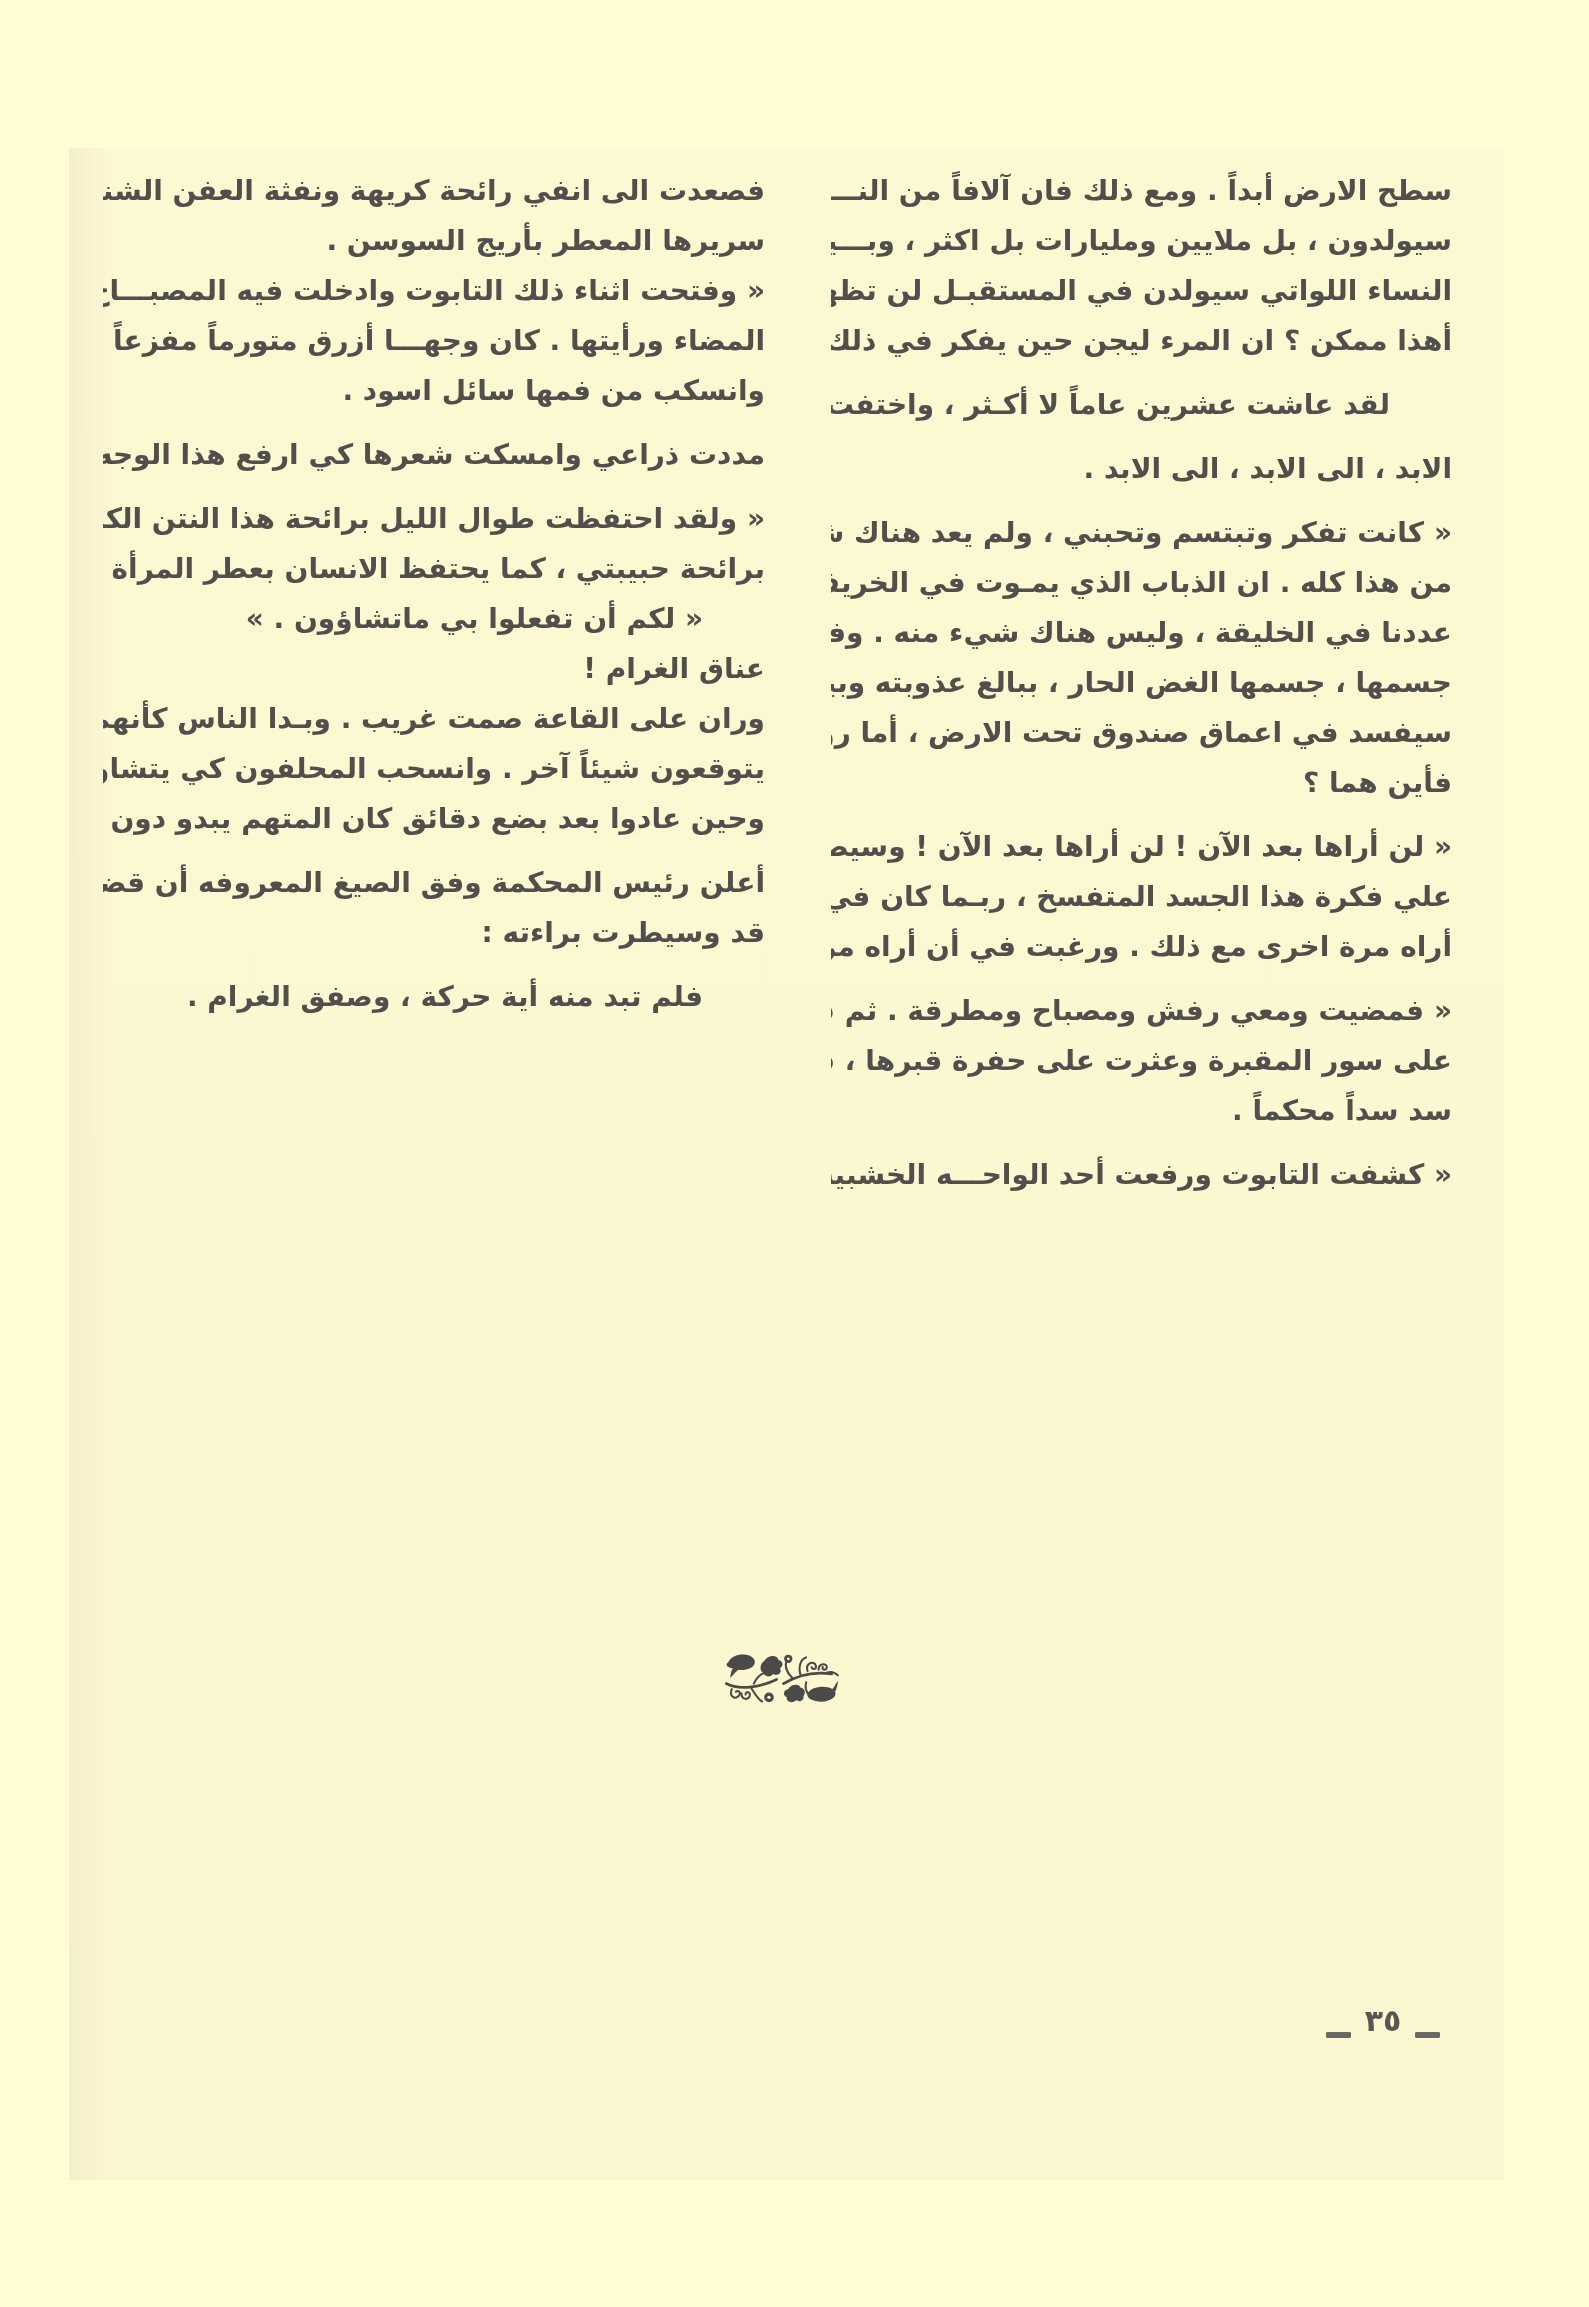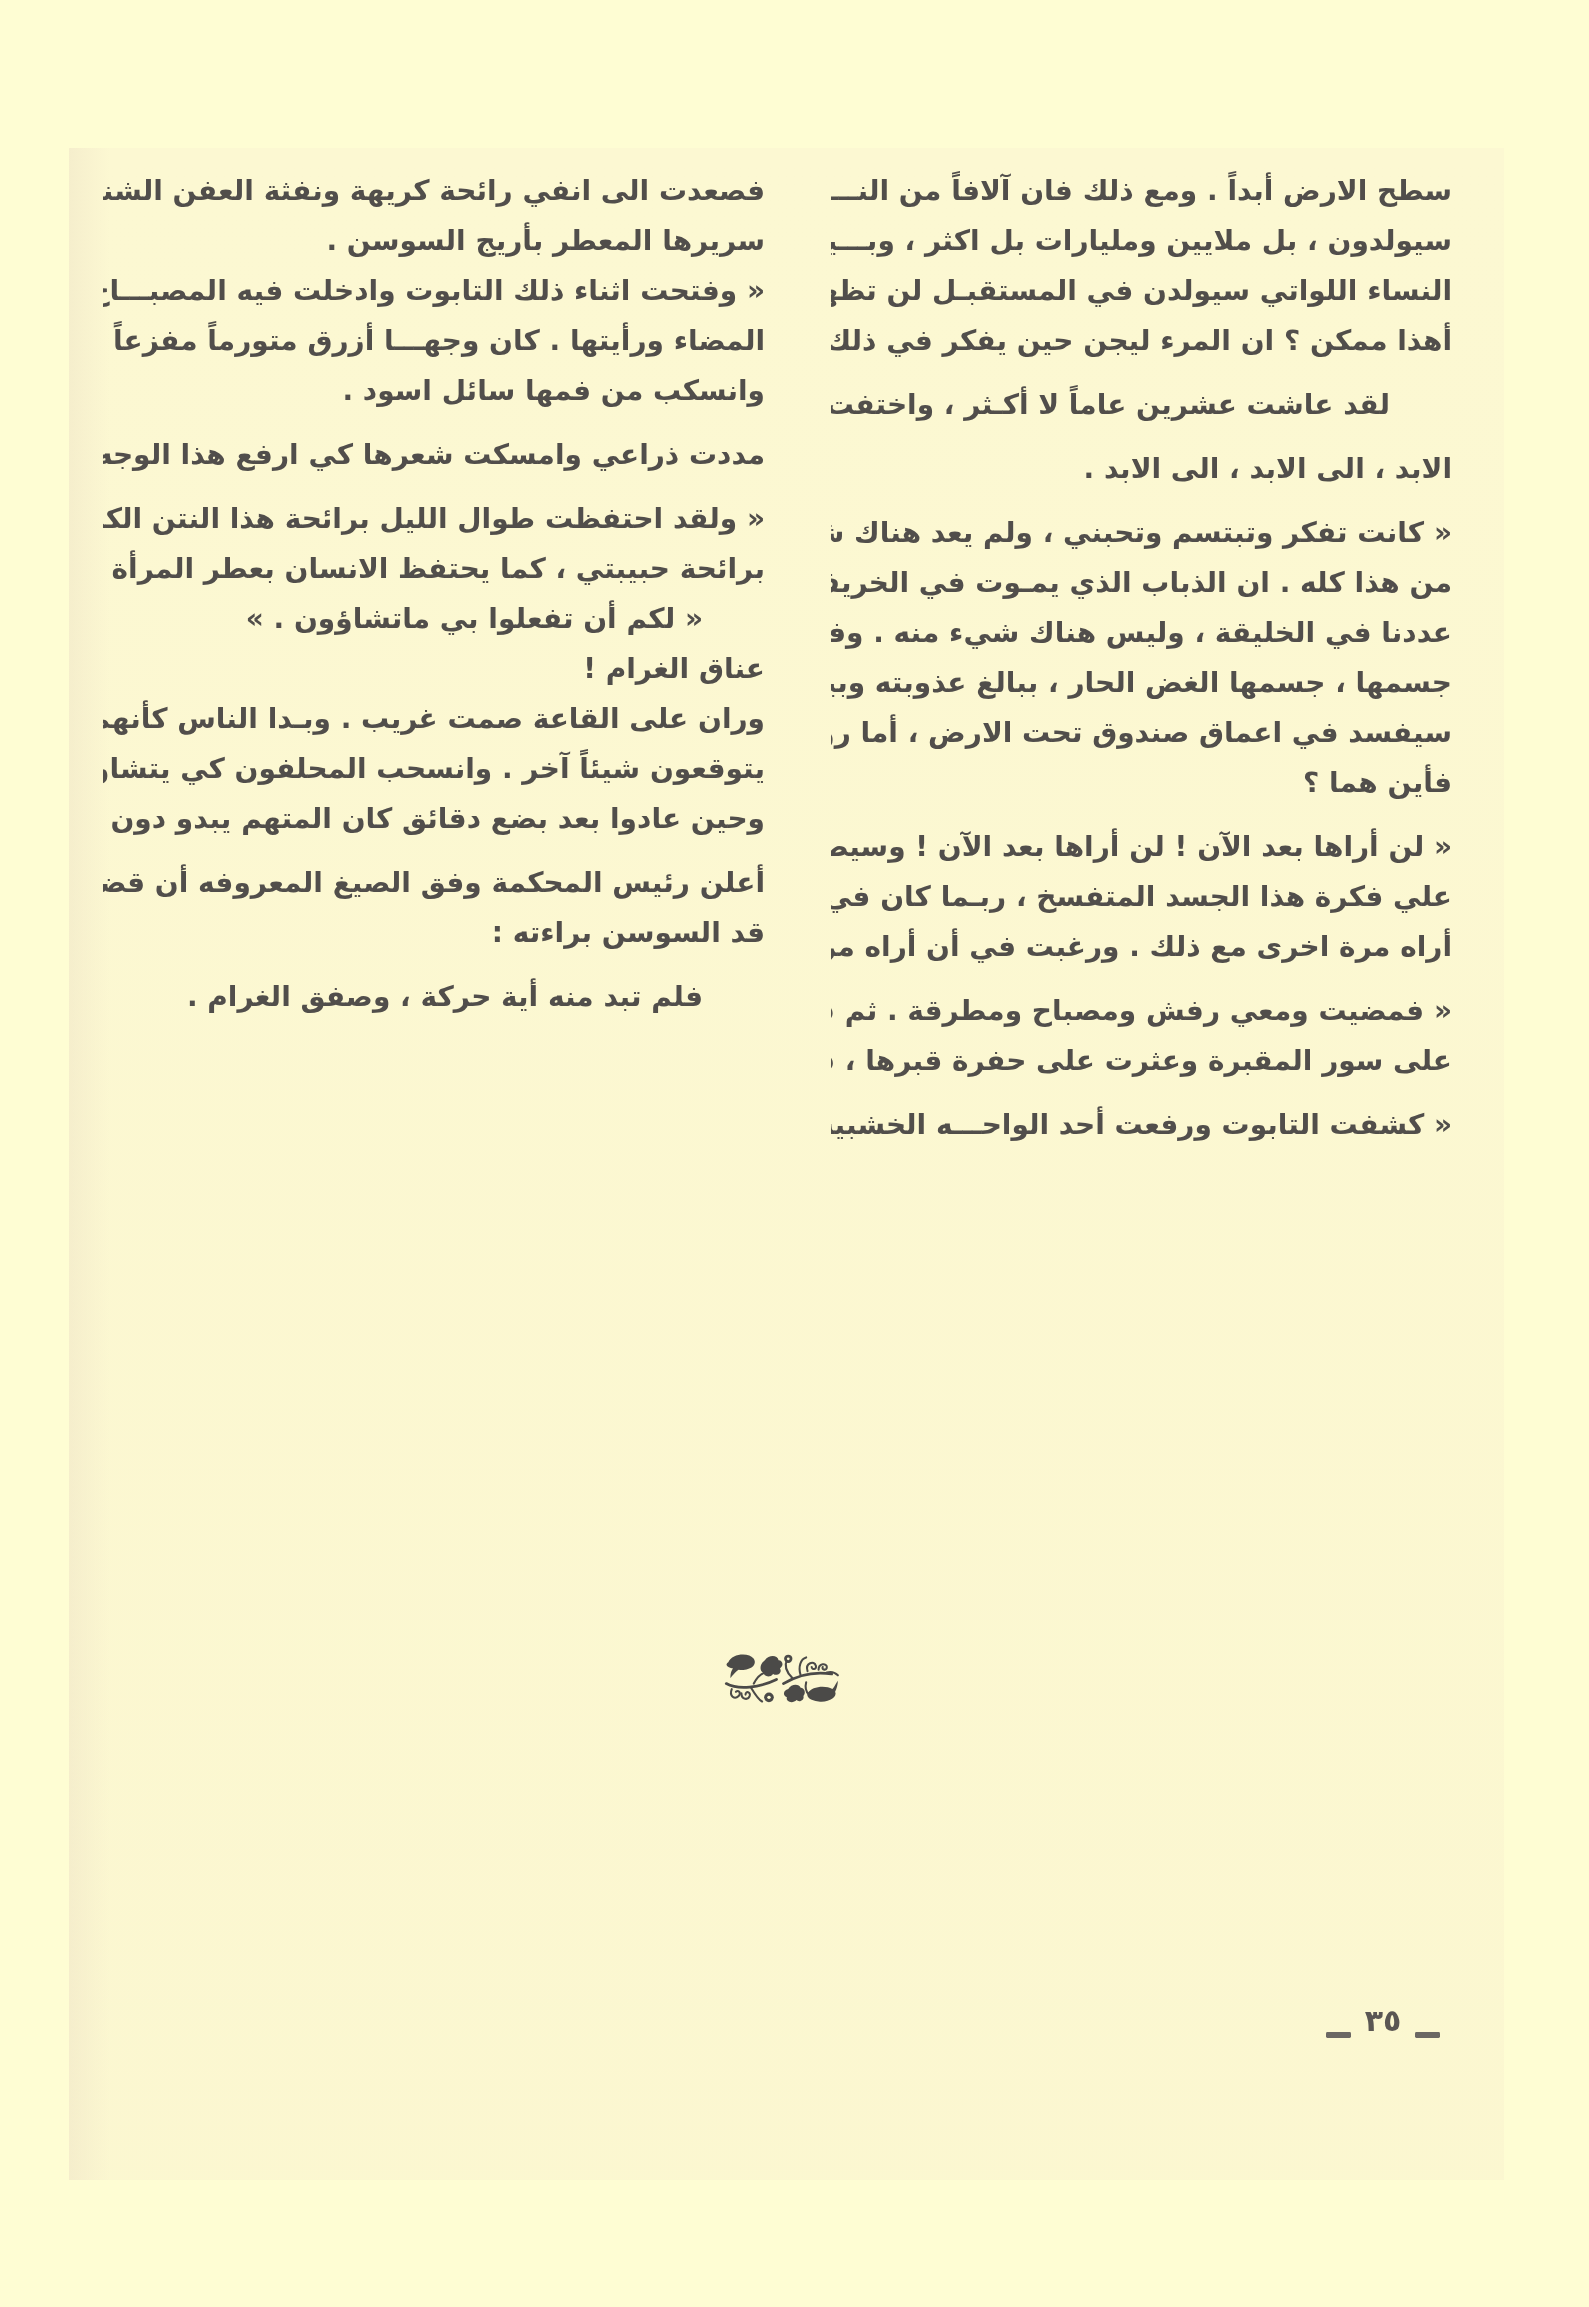--- a/index.html
+++ b/index.html
@@ -110,20 +110,21 @@
   <span class="line">جسمها ، جسمها الغض الحار ، ببالغ عذوبته وبياضه وجماله</span>
   <span class="line">سيفسد في اعماق صندوق تحت الارض ، أما روحها وفكرها</span>
   <span class="line short">فأين هما ؟</span>
   <div class="gap-s"></div>
   <span class="line">« لن أراها بعد الآن ! لن أراها بعد الآن ! وسيطرت</span>
   <span class="line">علي فكرة هذا الجسد المتفسخ ، ربـما كان في استطاعتي أن</span>
   <span class="line">أراه مرة اخرى مع ذلك . ورغبت في أن أراه مرة ثانية !</span>
   <div class="gap-s"></div>
   <span class="line">« فمضيت ومعي رفش ومصباح ومطرقة . ثم قفزت</span>
   <span class="line">على سور المقبرة وعثرت على حفرة قبرها ، فلم يكن قـــد</span>
+  <span class="line short">سد سداً محكماً .</span>
   <div class="gap-s"></div>
   <span class="line short">« كشفت التابوت ورفعت أحد الواحـــه الخشبية</span>
 </div>
 
 <div class="column left">
   <span class="line">فصعدت الى انفي رائحة كريهة ونفثة العفن الشنيعة على</span>
   <span class="line short">سريرها المعطر بأريج السوسن .</span>
   <span class="line">« وفتحت اثناء ذلك التابوت وادخلت فيه المصبـــاح</span>
   <span class="line">المضاء ورأيتها . كان وجهـــا أزرق متورماً مفزعاً ،</span>
   <span class="line short">وانسكب من فمها سائل اسود .</span>
@@ -132,21 +133,21 @@
   <div class="gap-s"></div>
   <span class="line">« ولقد احتفظت طوال الليل برائحة هذا النتن الكريه</span>
   <span class="line">برائحة حبيبتي ، كما يحتفظ الانسان بعطر المرأة بعـــد</span>
   <span class="line indent">« لكم أن تفعلوا بي ماتشاؤون . »</span>
   <span class="line short">عناق الغرام !</span>
   <span class="line">وران على القاعة صمت غريب . وبـدا الناس كأنهم</span>
   <span class="line">يتوقعون شيئاً آخر . وانسحب المحلفون كي يتشاوروا .</span>
   <span class="line">وحين عادوا بعد بضع دقائق كان المتهم يبدو دون خوف</span>
   <div class="gap-s"></div>
   <span class="line">أعلن رئيس المحكمة وفق الصيغ المعروفه أن قضاتا</span>
-  <span class="line short">قد السوسن براءته :</span>
+  <span class="line short">قد وسيطرت براءته :</span>
   <div class="gap-s"></div>
   <span class="line indent">فلم تبد منه أية حركة ، وصفق الغرام .</span>
 </div>
 
 <div class="ornament">
   <svg width="138" height="62" viewBox="0 0 200 90" xmlns="http://www.w3.org/2000/svg">
     <g fill="#4b4a48" stroke="#4b4a48" stroke-linecap="round">
 
       <path d="M25 25 C30 12, 55 10, 62 20 C68 30, 55 38, 40 36 C34 40, 30 46, 28 48 C28 40, 30 36, 32 34 C22 32, 20 28, 25 25 Z" stroke="none"></path>
 

